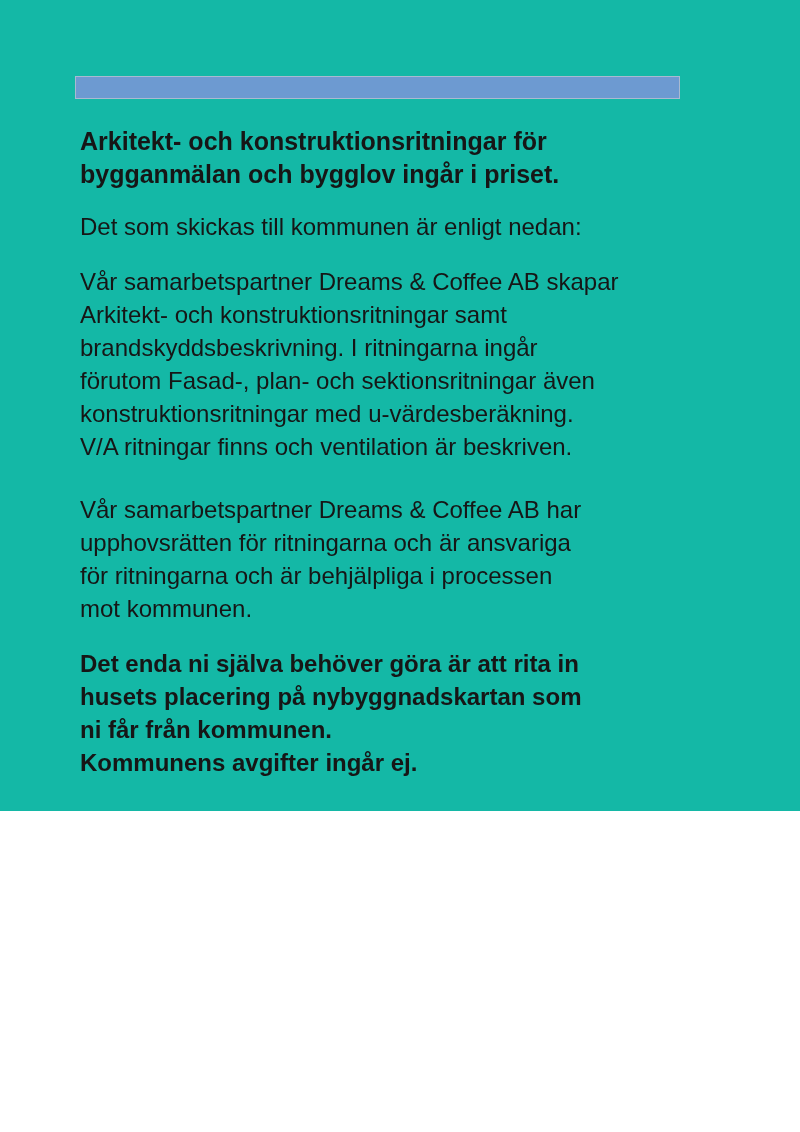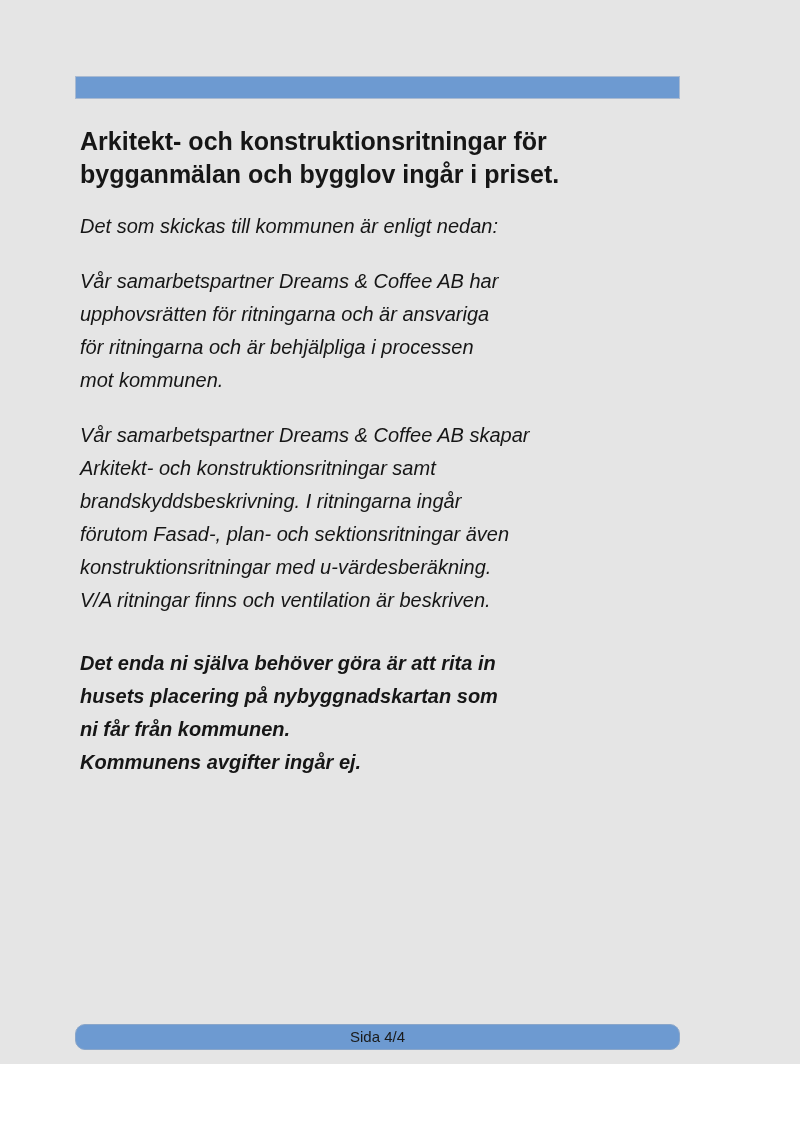--- a/index.html
+++ b/index.html
@@ -4,22 +4,22 @@
 <title>Sida 4/4</title>
 <style>
   html, body {
     margin: 0;
     padding: 0;
     background: #ffffff;
   }
   .page {
     position: relative;
     width: 800px;
-    height: 1064px;
-    background: #e5e5e5;
+    height: 811px;
+    background: #14b8a6;
     font-family: "Liberation Sans", "DejaVu Sans", sans-serif;
     color: #161616;
     overflow: hidden;
   }
   .accent-bar {
     position: absolute;
     left: 75px;
     width: 605px;
     background: #6d9ad1;
     border: 1px solid #a9bad1;
@@ -46,26 +46,25 @@
     width: 640px;
   }
   .doc-heading {
     font-size: 25px;
     line-height: 33px;
     font-weight: bold;
     margin: 0 0 19px 0;
     white-space: pre-line;
   }
   .doc-paragraph {
-    font-size: 20px;
+    font-size: 24px;
     line-height: 33px;
     font-weight: normal;
     margin: 0 0 22px 0;
     white-space: pre-line;
-    font-style: italic;
   }
   .doc-paragraph.p2 { margin-bottom: 30px; }
   .doc-paragraph.p3 { margin-bottom: 22px; }
   .doc-paragraph.bold {
     font-weight: bold;
     margin-bottom: 16px;
   }
 </style>
 </head>
 <body>
@@ -74,31 +73,31 @@
 
   <div class="accent-bar top"></div>
 
   <div class="content">
 
     <h1 class="doc-heading">Arkitekt- och konstruktionsritningar för
 bygganmälan och bygglov ingår i priset.</h1>
 
     <p class="doc-paragraph p1">Det som skickas till kommunen är enligt nedan:</p>
 
-    <p class="doc-paragraph p3">Vår samarbetspartner Dreams &amp; Coffee AB har
-upphovsrätten för ritningarna och är ansvariga
-för ritningarna och är behjälpliga i processen
-mot kommunen.</p>
-
     <p class="doc-paragraph p2">Vår samarbetspartner Dreams &amp; Coffee AB skapar
 Arkitekt- och konstruktionsritningar samt
 brandskyddsbeskrivning. I ritningarna ingår
 förutom Fasad-, plan- och sektionsritningar även
 konstruktionsritningar med u-värdesberäkning.
 V/A ritningar finns och ventilation är beskriven.</p>
+
+    <p class="doc-paragraph p3">Vår samarbetspartner Dreams &amp; Coffee AB har
+upphovsrätten för ritningarna och är ansvariga
+för ritningarna och är behjälpliga i processen
+mot kommunen.</p>
 
     <p class="doc-paragraph bold">Det enda ni själva behöver göra är att rita in
 husets placering på nybyggnadskartan som
 ni får från kommunen.
 Kommunens avgifter ingår ej.</p>
 
 
   </div>
 
   <div class="accent-bar bottom">

